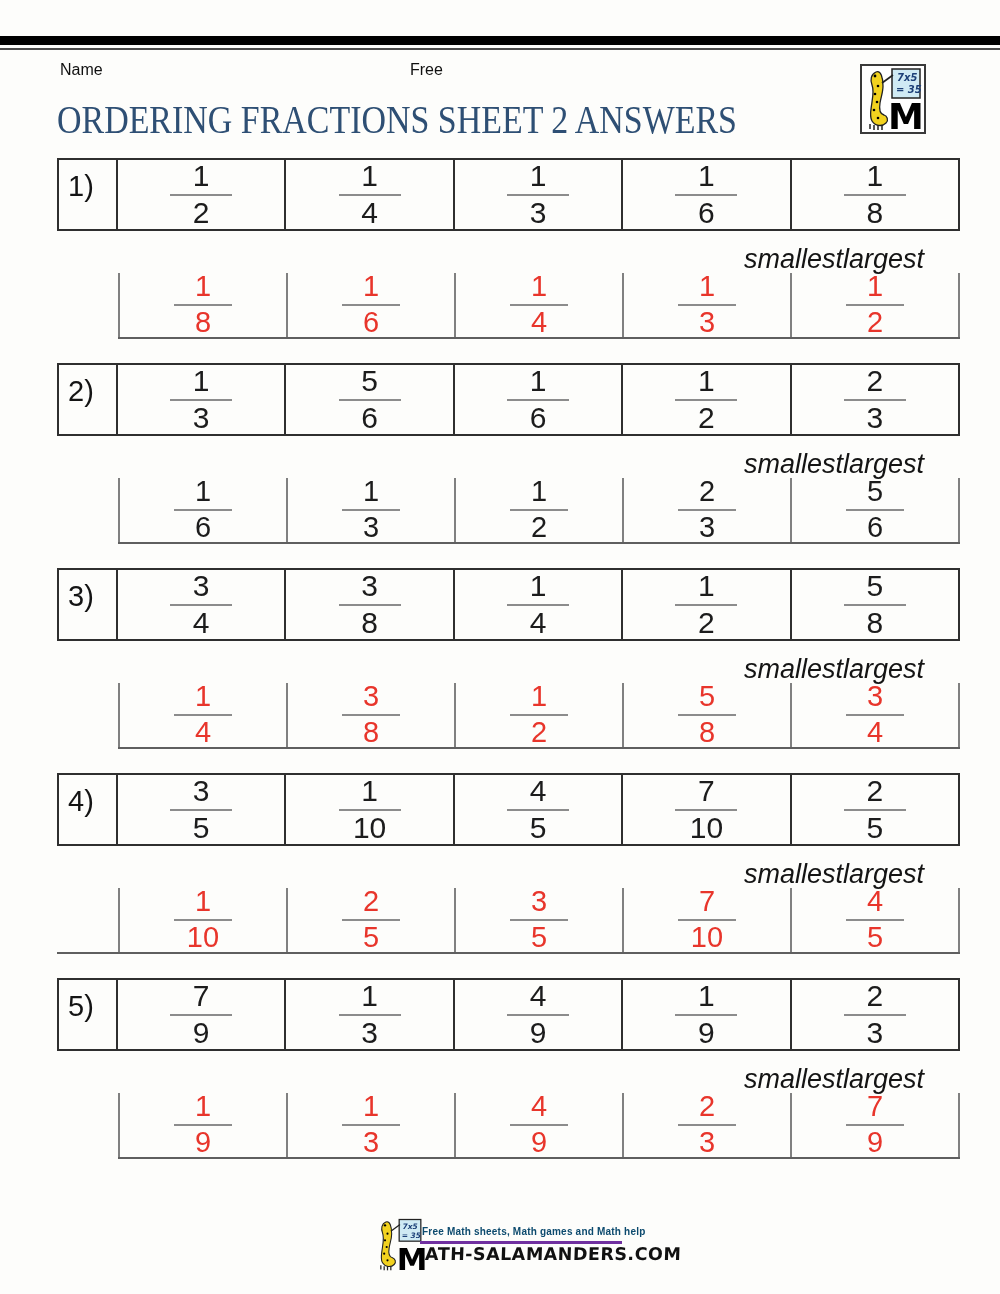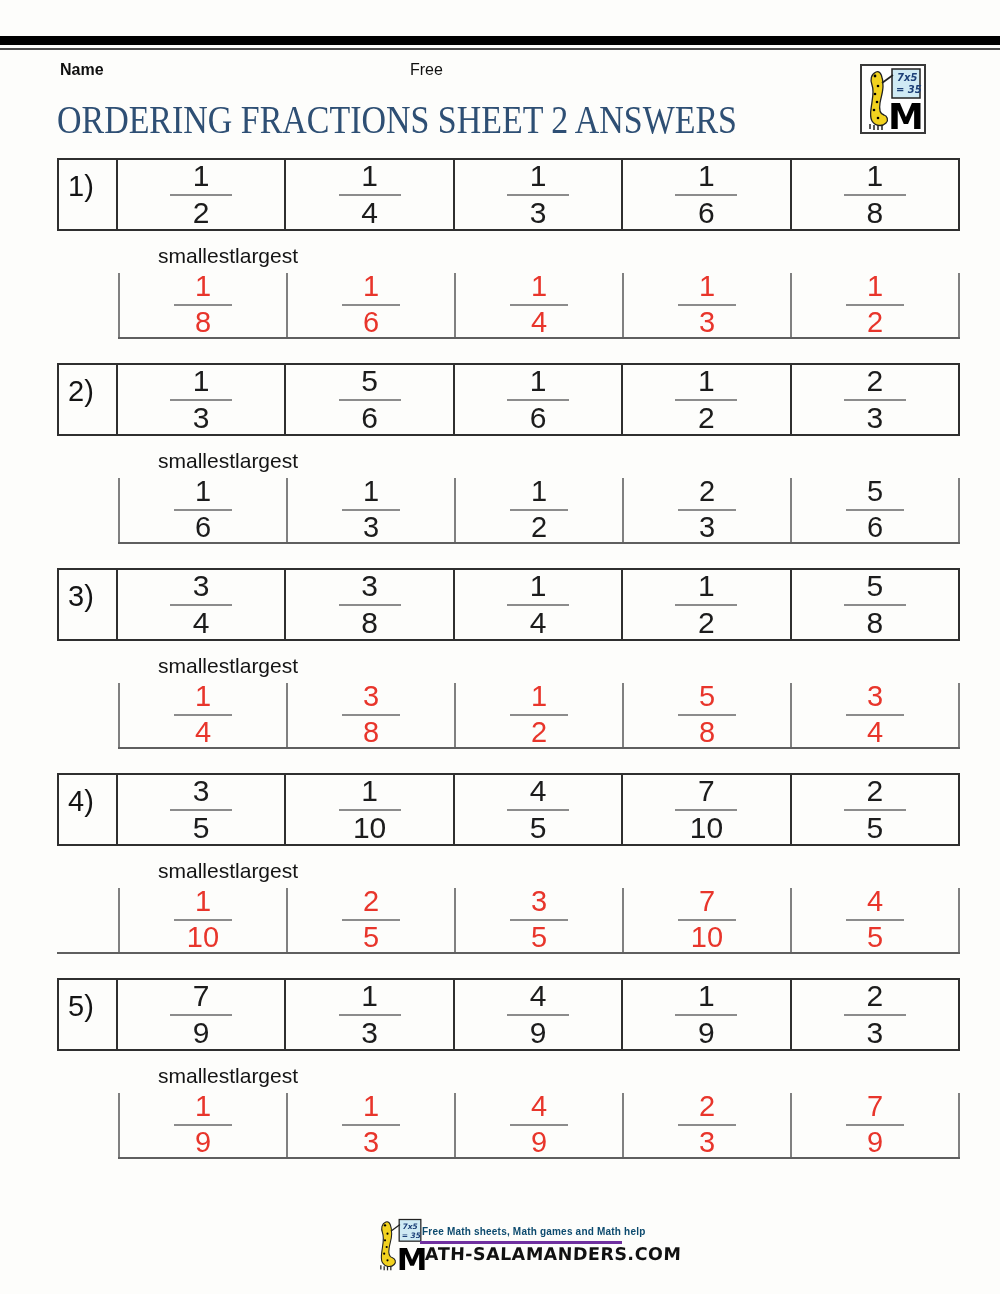--- a/index.html
+++ b/index.html
@@ -3,21 +3,21 @@
 <meta charset="utf-8">
 <style>
   html,body{margin:0;padding:0;background:#ffffff;}
   #page{
     position:relative;width:1000px;height:1294px;background:#fdfdfb;
     font-family:"Liberation Sans", sans-serif;color:#1c1c1c;overflow:hidden;
   }
   
   .topbar{position:absolute;left:0;top:36px;width:1000px;height:9px;background:#000;}
   .topbar-thin{position:absolute;left:0;top:48px;width:1000px;height:2px;background:#4a4a4a;}
-  .name-label{position:absolute;left:60px;top:61px;font-size:16px;color:#101010;font-weight:bold;}
+  .name-label{position:absolute;left:60px;top:61px;font-size:16px;color:#101010;}
   .date-label{position:absolute;left:410px;top:61px;font-size:16px;color:#101010;}
   .page-title{
     position:absolute;left:57px;top:97px;font-family:"Liberation Serif", serif;
     font-size:39px;color:var(--title-blue,#2e4f74);white-space:nowrap;
     transform:scaleX(0.87);transform-origin:left center;letter-spacing:0px;
   }
   .logo-box{
     position:absolute;left:860px;top:64px;width:66px;height:70px;background:#fff;
     border:2px solid #3a3a3a;box-sizing:border-box;
   }
@@ -31,22 +31,22 @@
     font-size:29px;padding:10px 0 0 9px;color:#141414;
   }
   .q-cell{flex:1;border-right:2px solid #2f2f2f;display:flex;align-items:center;justify-content:center;}
   .q-cell:last-child{border-right:none;}
   .frac{text-align:center;line-height:0.95;}
   .frac .fnum,.frac .fden{font-size:30px;display:block;}
   .frac .bar{height:2px;background:#8c8c8c;width:62px;margin:3px auto;}
   
   .labels-row{
     position:absolute;left:118px;width:842px;height:24px;display:flex;
-    justify-content:flex-start;box-sizing:border-box;padding:0 36px 0 40px;
-    font-size:21px;color:#141414;
+    justify-content:flex-end;box-sizing:border-box;padding:0 36px 0 40px;
+    font-size:27px;color:#141414;font-style:italic;
   }
   
   .atable{
     position:absolute;left:118px;width:842px;height:66px;box-sizing:border-box;
     display:flex;border-bottom:2px solid #5f5f5f;
   }
   .atable.full{left:57px;width:903px;}
   .a-lead{width:61px;flex:none;}
   .a-cell{flex:1;border-left:2px solid #808080;display:flex;align-items:center;justify-content:center;box-sizing:border-box;}
   .a-cell:last-child{border-right:2px solid #808080;}

